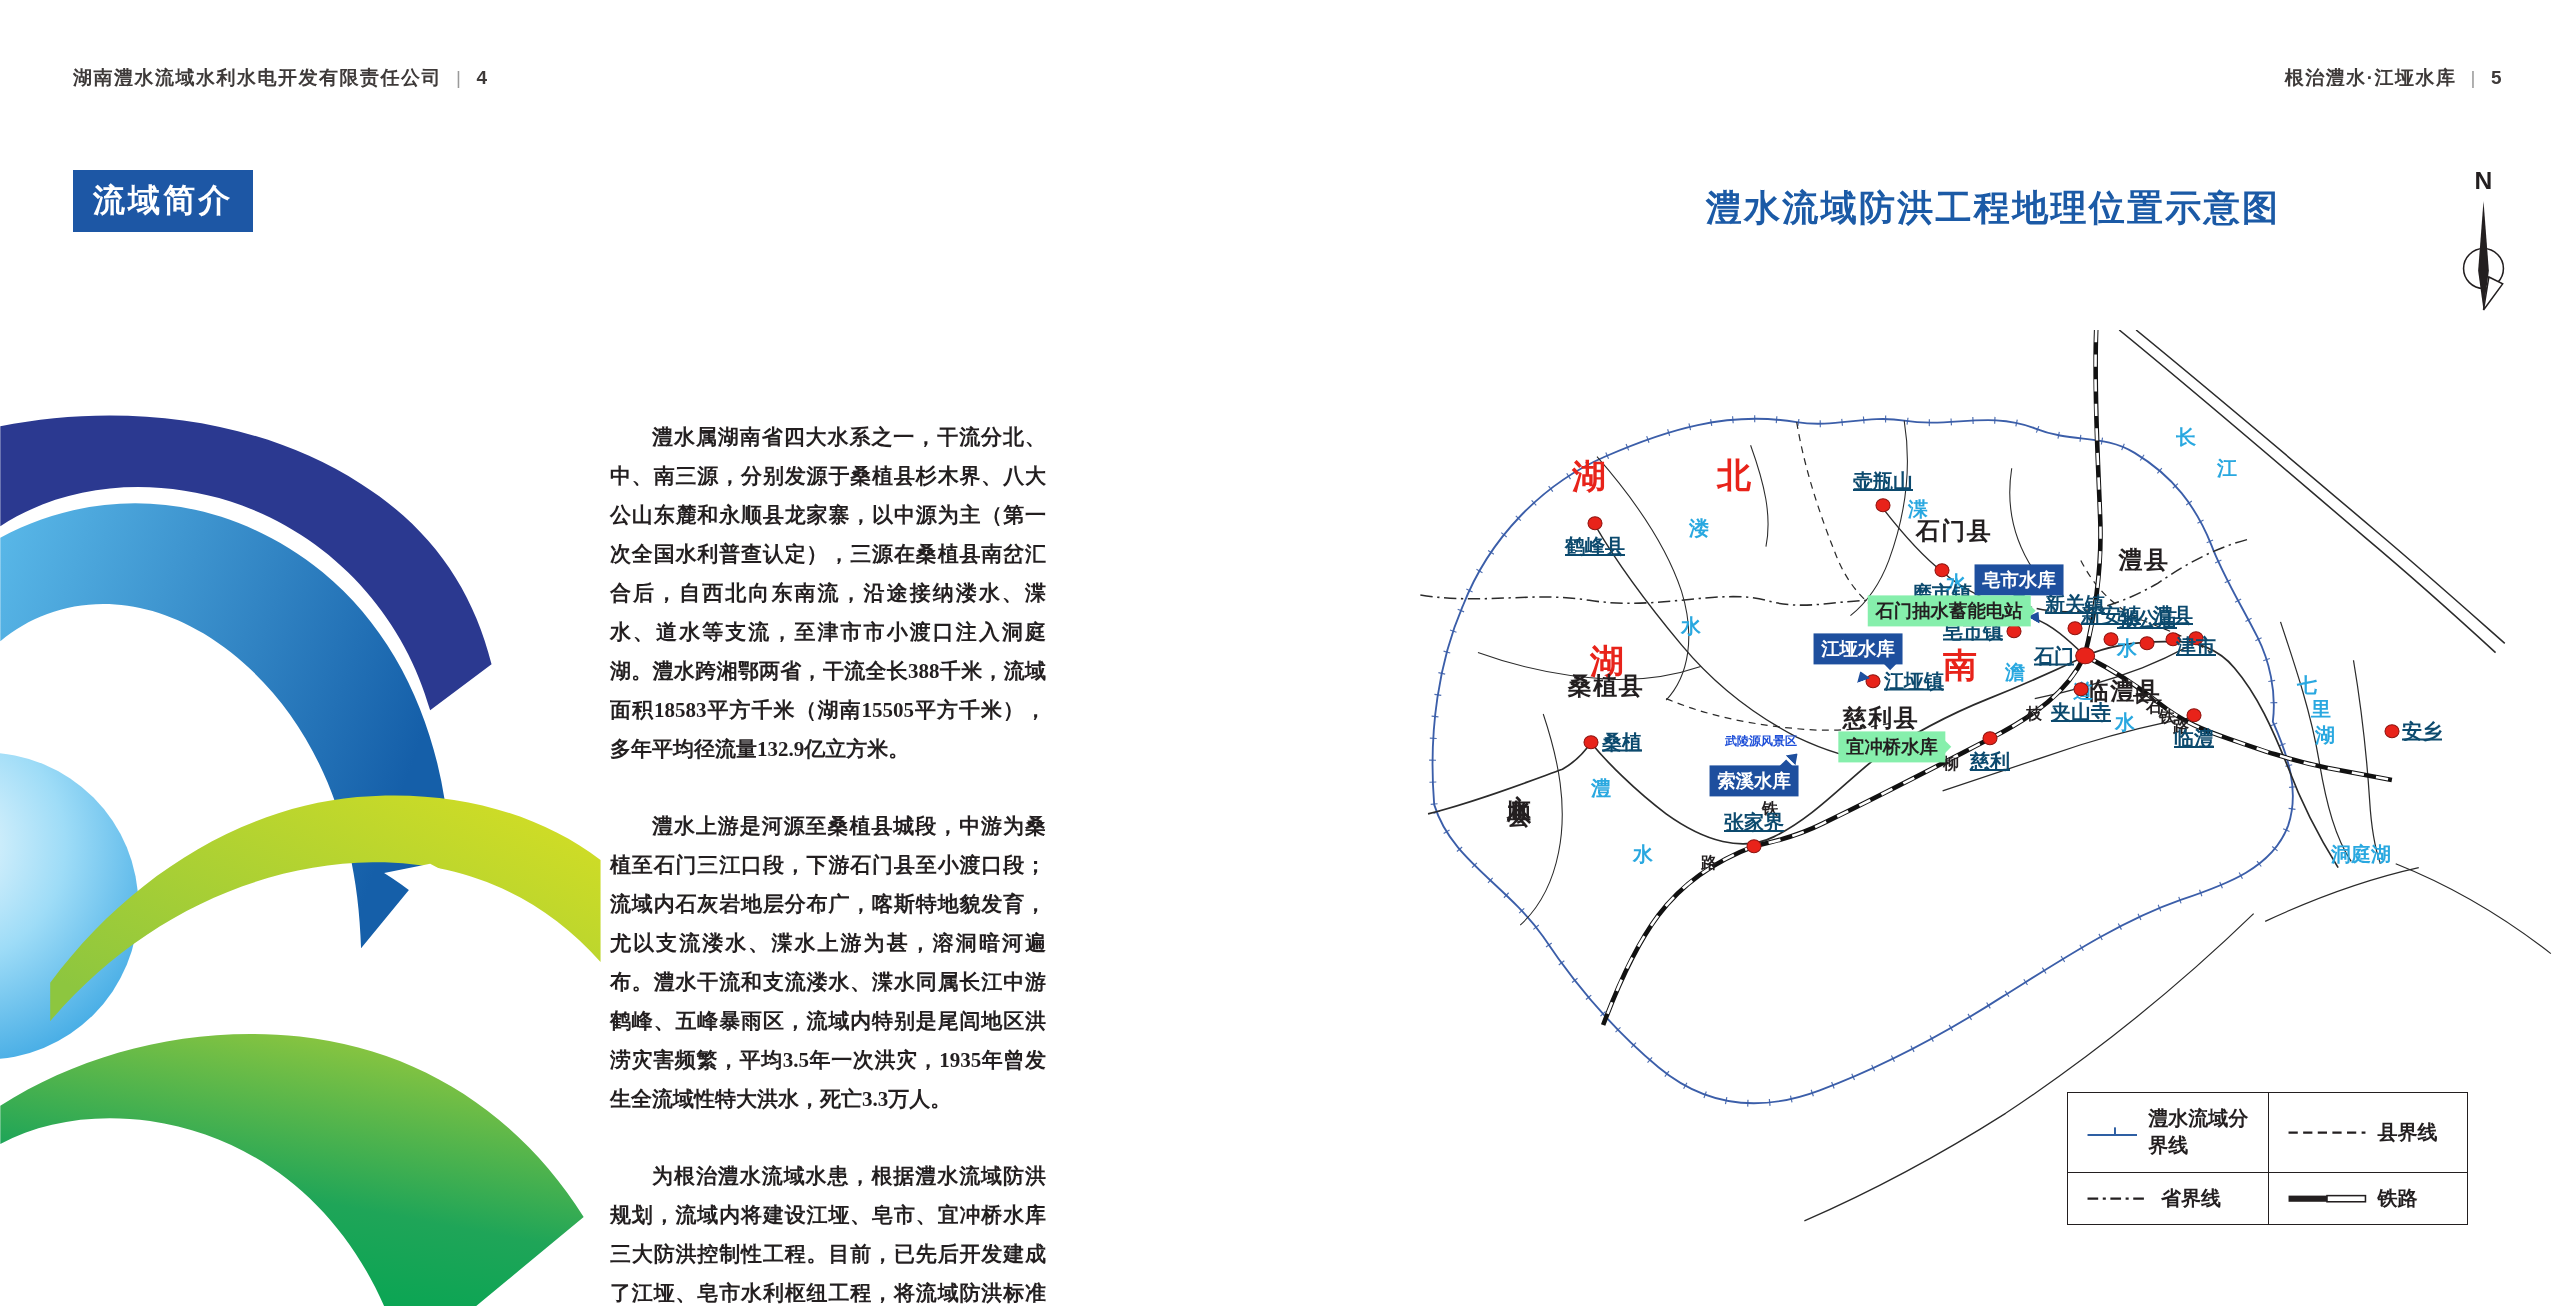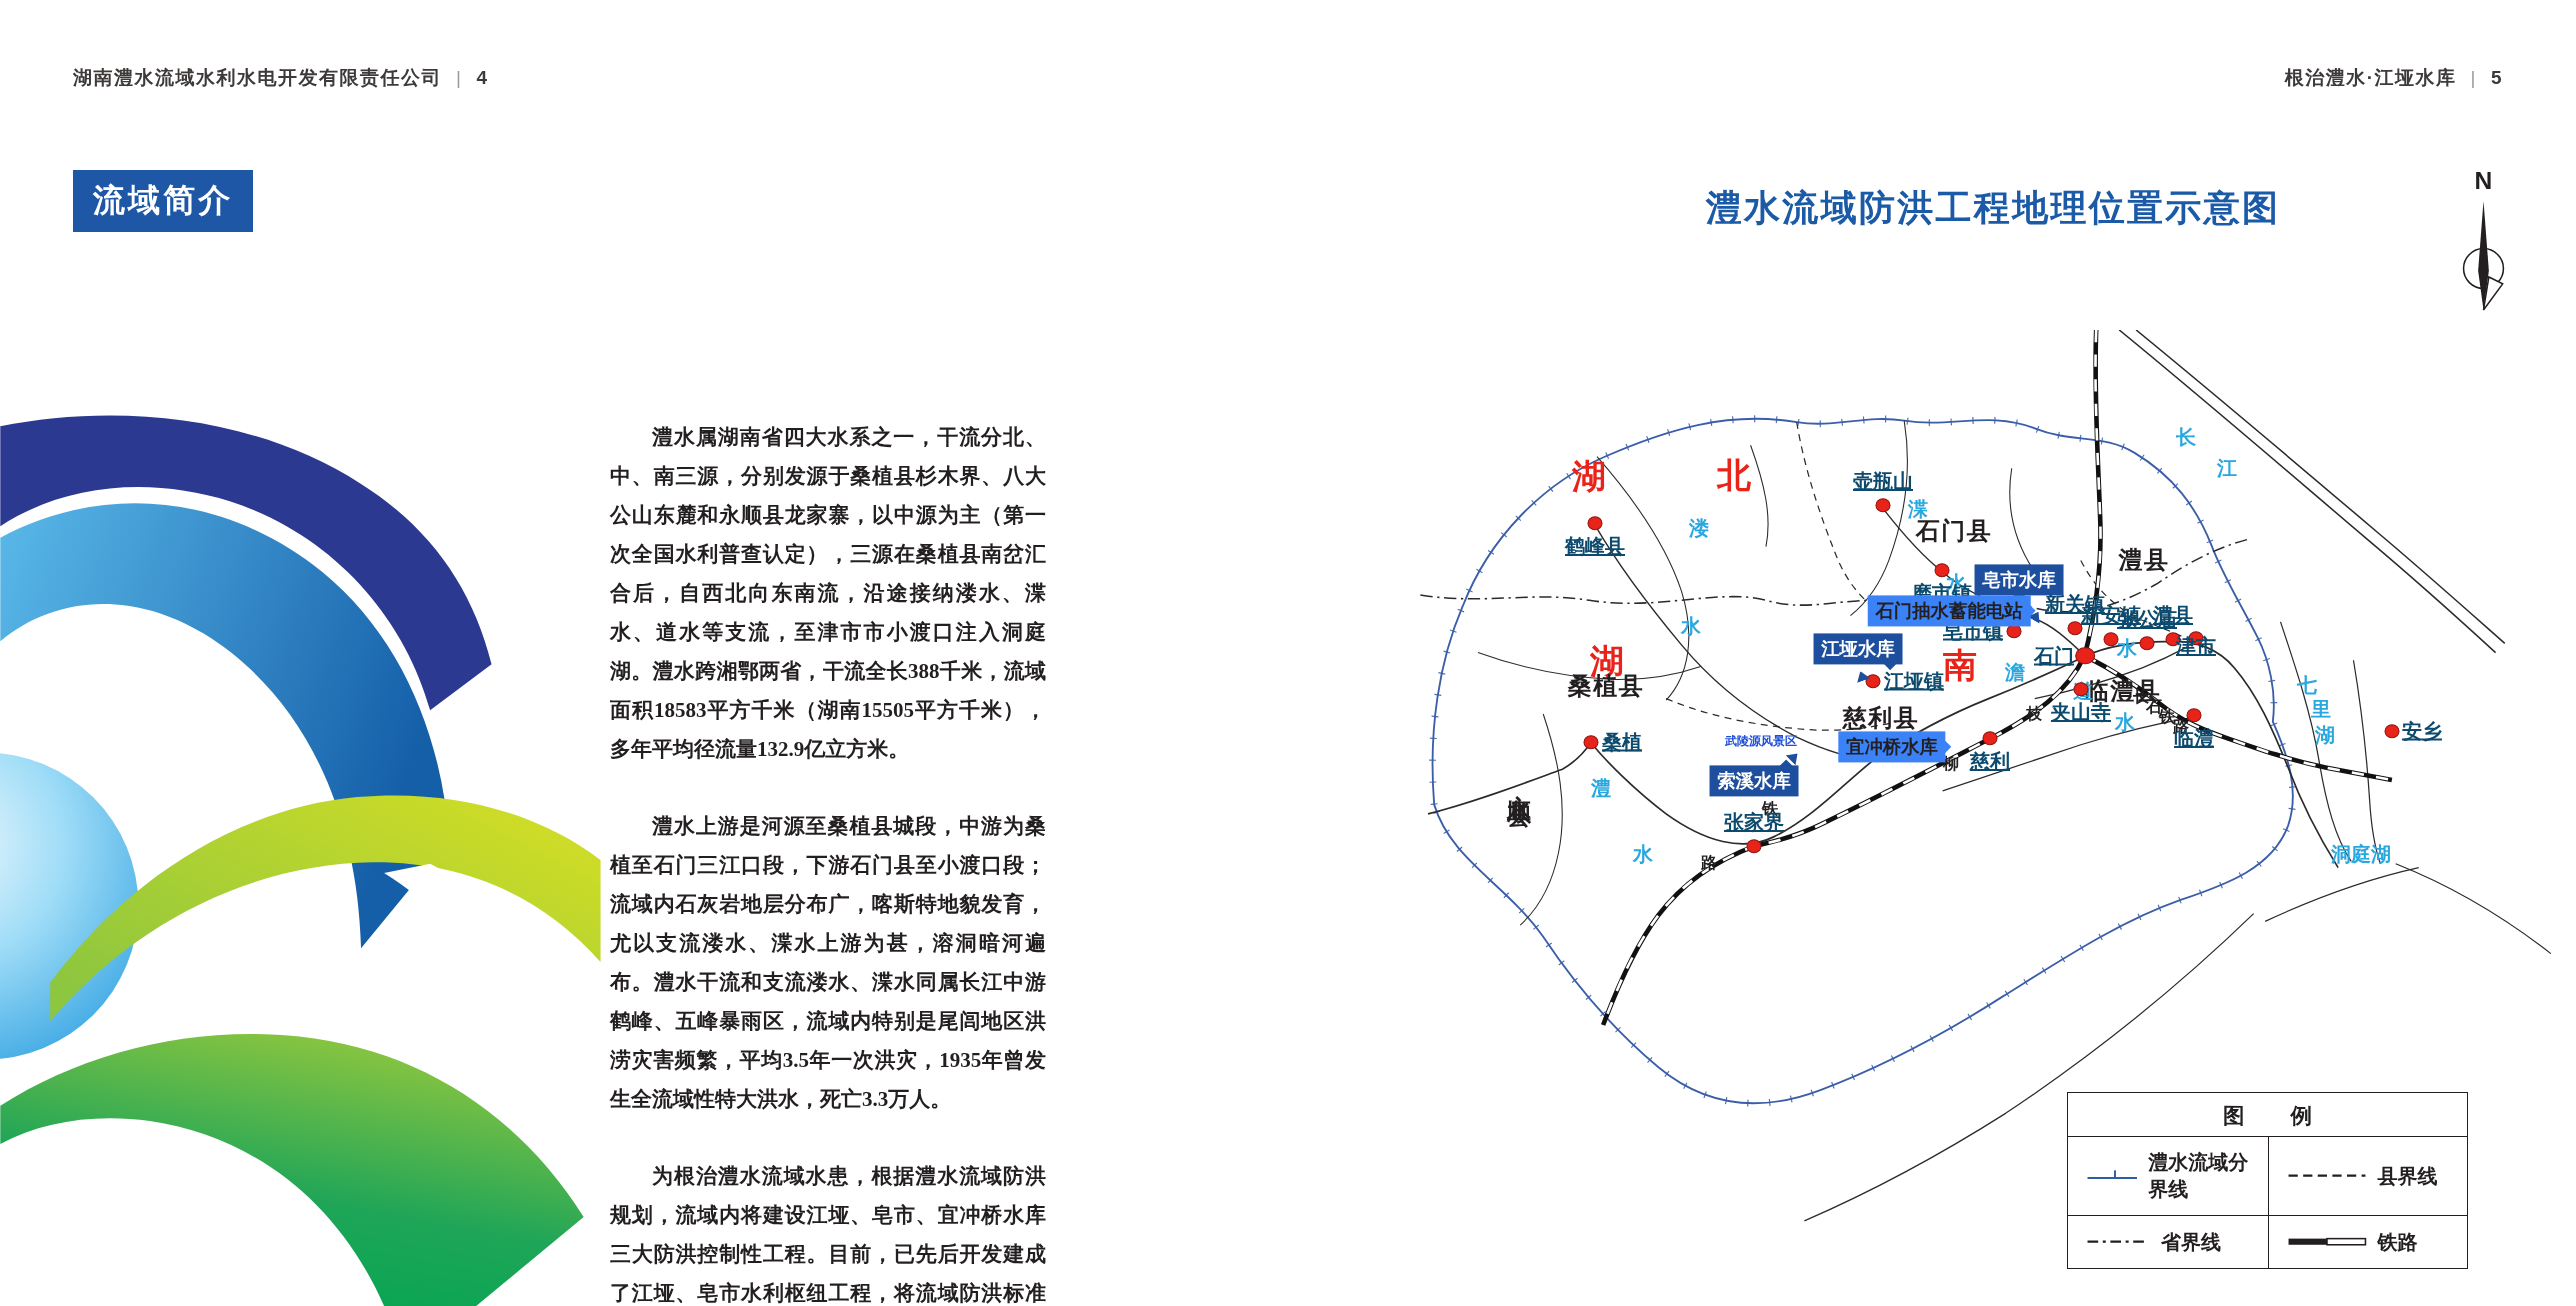--- a/index.html
+++ b/index.html
@@ -34,21 +34,21 @@
   .county{font-size:24px;font-weight:bold;color:#231f20;letter-spacing:1.5px;}
   .county.vert{writing-mode:vertical-rl;letter-spacing:4.6px;}
   .water{font-size:20px;font-weight:bold;color:#29a8e0;}
   .rail{font-size:16px;font-weight:bold;color:#231f20;}
   .area{font-size:12px;font-weight:bold;color:#1d4ed8;}
   .townlabel{font-size:20px;font-weight:bold;color:#0c4a6e;text-decoration:underline;}
   .dot{width:13px;height:11.5px;border-radius:50%;background:#e8231a;border:0.8px solid #8d1410;}
   .dot.big{width:17.7px;height:15.4px;}
   .callout{font-size:18.4px;font-weight:bold;padding:3.1px 7.7px;z-index:5;}
   .callout.built{background:#1e4f9e;color:#ffffff;}
-  .callout.planned{background:#3b82f6;color:#231f20;}
+  .callout.planned{background:#86efac;color:#231f20;}
   .callout::after{content:'';position:absolute;width:9.2px;height:9.2px;background:inherit;
                   transform:rotate(45deg);z-index:-1;}
   .tail-b::after{bottom:-3.8px;left:50%;margin-left:-4.6px;}
   .tail-br::after{bottom:-3.8px;right:7.7px;}
   .tail-tr::after{top:-3.8px;right:7.7px;}
   .tail-r::after{right:-3.8px;top:50%;margin-top:-4.6px;}
   .dam{width:14px;height:10px;clip-path:polygon(0 100%,50% 0,100% 100%);}
   .dam.blue{background:#1e4f9e;}
   .dam.yellow{background:#f2a71e;border:0.8px solid #8a6207;}
   
@@ -240,21 +240,20 @@
         <div class="callout ctr planned tail-r" style="left: 544px; top: 281px;">石门抽水蓄能电站</div>
         <div class="dam ctr yellow" style="left: 614px; top: 281px; transform: translate(-50%, -50%) rotate(0deg);"></div>
         <div class="callout ctr planned tail-r" style="left: 467px; top: 417px; margin-left: 20px;">宜冲桥水库</div>
         <div class="dam ctr yellow" style="left: 524px; top: 418px; transform: translate(-50%, -50%) rotate(0deg);"></div>
         <div class="callout ctr built tail-tr" style="left: 349px; top: 451px;">索溪水库</div>
         <div class="dam ctr blue" style="left: 389px; top: 427px; transform: translate(-50%, -50%) rotate(45deg);"></div>
       </div>
   </div>
 
   <div class="abs legend">
-    <div class="ltitle">图 例</div>
     <div class="lgrid">
       <div class="lcell">
         <svg width="64" height="15.4" viewBox="0 0 66.9531 20">
           <line x1="2" y1="13" x2="80" y2="13" stroke="#2e5fa3" stroke-width="2.6"></line>
           <line x1="38" y1="3" x2="38" y2="13" stroke="#2e5fa3" stroke-width="2.6"></line>
         </svg>
         <span>澧水流域分界线</span>
       </div>
       <div class="lcell bl">
         <svg width="80" height="15.4" viewBox="0 0 104 20">

